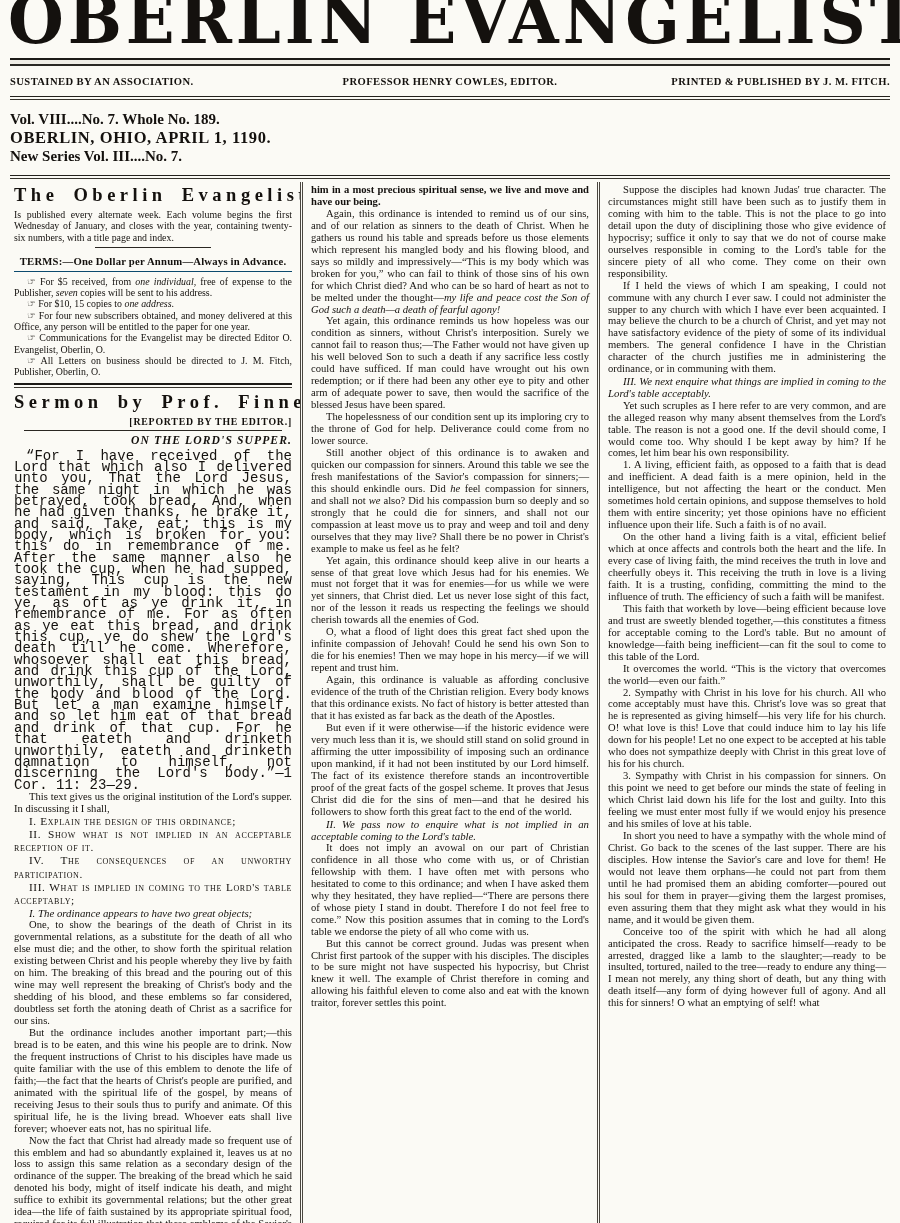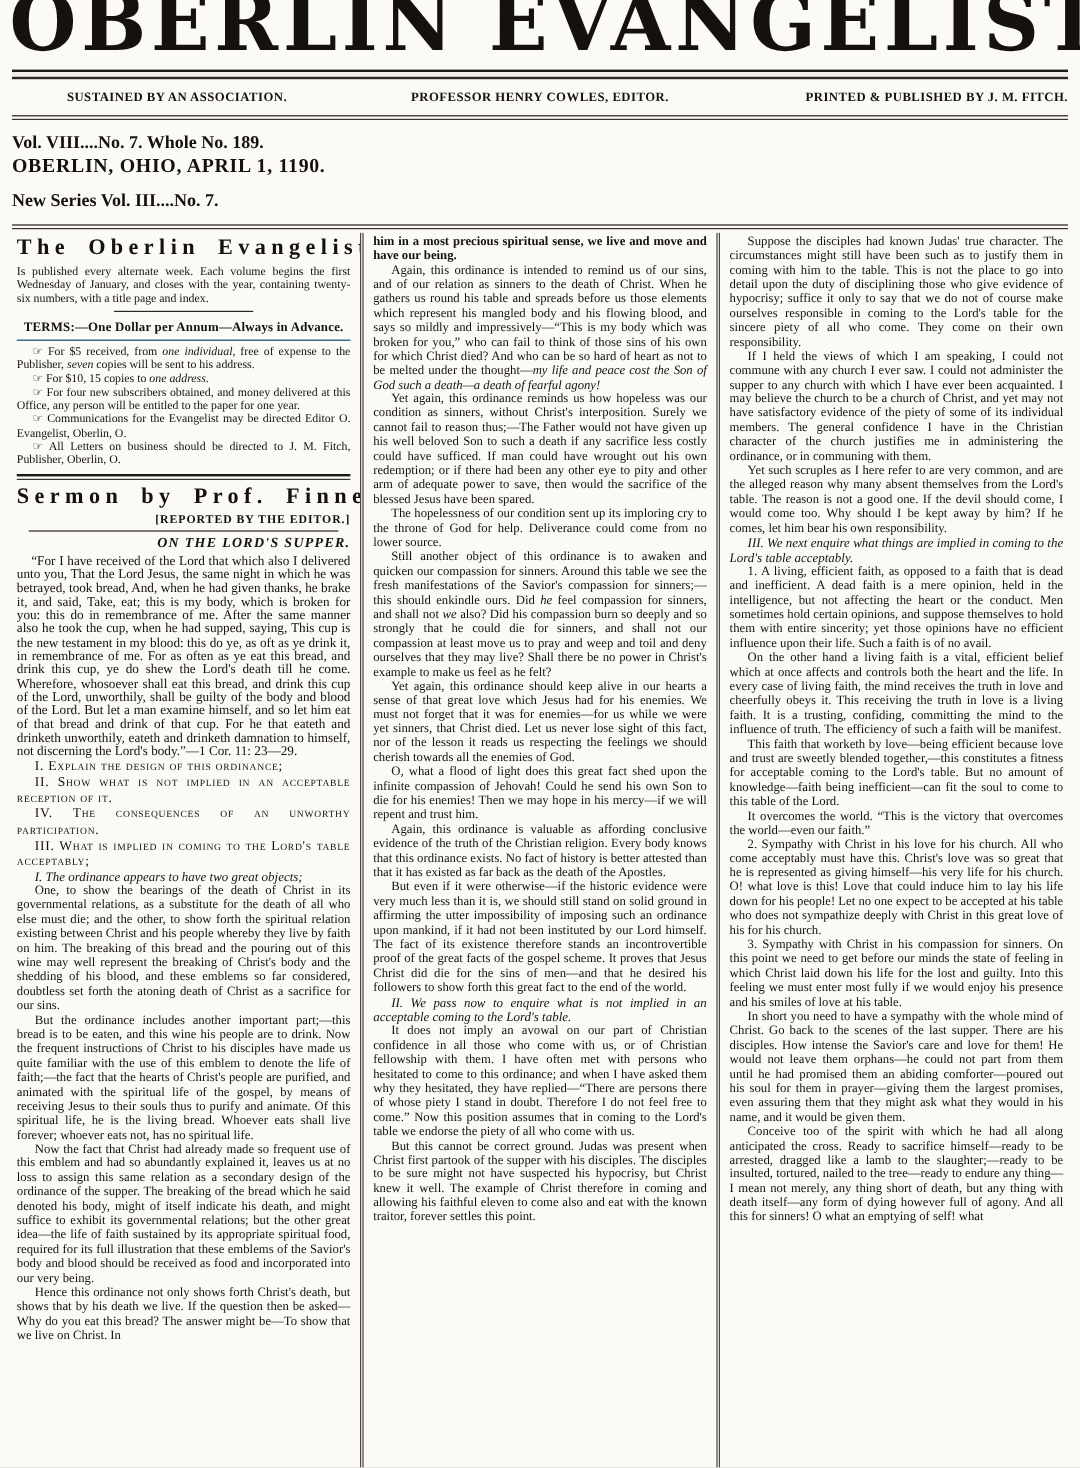--- a/index.html
+++ b/index.html
@@ -13,44 +13,44 @@
   .paper-title{
     margin:-16px 0 0 0;text-align:center;
     font-family:"DejaVu Serif", serif;font-weight:bold;
     font-size:64px;line-height:72px;letter-spacing:4px;white-space:nowrap;
     transform:scaleY(1.04);
   }
   .rule3{height:4px;border-top:2px solid #1c1a17;border-bottom:2px solid #2a2824;background:#efede6;margin:2px 2px 0 2px;}
   .rule2{height:2px;border-top:1.5px solid #24211d;border-bottom:1px solid #37342e;margin:0 2px;}
   .byline-row{display:flex;align-items:center;padding:10px 2px 9px 2px;
     font-size:10.6px;font-weight:bold;letter-spacing:.4px;white-space:nowrap;}
-  .byline-row .bl{flex:1;text-align:center;}
+  .byline-row .bl{flex:1;text-align:left;}
   .byline-row .bc{flex:1.2;text-align:center;}
   .byline-row .br{flex:1;text-align:right;}
   .vol-row{display:flex;align-items:baseline;padding:11px 2px 10px 2px;font-weight:bold;white-space:nowrap;flex-direction:column;}
   .vol-row .vl{flex:1;text-align:left;font-size:15px;}
   .vol-row .vc{flex:1.2;text-align:center;font-size:16.5px;letter-spacing:.6px;}
-  .vol-row .vr{flex:1;text-align:right;font-size:15px;margin-top:12px;}
+  .vol-row .vr{flex:1;text-align:right;font-size:15px;}
   
   .columns{display:flex;align-items:stretch;height:1063px;padding:3px 6px 0 6px;overflow:hidden;}
   .col{flex:1;min-width:0;padding:2px 8px 0 8px;overflow:hidden;}
   .col+.col{border-left:3px double #4a463f;}
   
   .blk{margin:0;}
   .h-display{font-size:18.5px;font-weight:bold;text-align:center;letter-spacing:4.5px;word-spacing:6px;margin:1px 0 3px 0;white-space:nowrap;}
   .p-small{font-size:9.9px;line-height:11.3px;text-align:justify;}
   .item{font-size:9.9px;line-height:11.3px;text-align:justify;text-indent:13px;}
   .terms{font-weight:bold;font-size:10.7px;letter-spacing:.2px;text-align:center;
     border-bottom:1px solid #0c4a6e;padding:3px 0 4px 0;margin:3px 0 4px 0;white-space:nowrap;}
   .rule{border-top:1px solid #2a2722;margin:3px 10px;}
   .rule-short{border-top:1px solid #2a2722;width:42%;margin:4px auto;}
   .rule-double{height:2px;border-top:2.5px solid #1c1a17;border-bottom:1px solid #37342e;margin:5px 0 4px 0;}
   .editor-note{text-align:right;font-size:9.8px;font-weight:bold;letter-spacing:.8px;margin:0 0 2px 0;}
   .h-caps{text-align:right;font-size:11.6px;font-weight:bold;letter-spacing:1.1px;margin:3px 0 4px 0;font-style:italic;}
-  .quote{font-size:11px;line-height:11.35px;text-align:justify;text-indent:12px;}
+  .quote{font-size:14px;line-height:11.35px;text-align:justify;text-indent:12px;font-family:Liberation Mono, monospace;}
   .p{font-size:10.6px;line-height:11.95px;text-align:justify;text-indent:15px;}
   .p-cont{font-size:10.6px;line-height:11.95px;text-align:justify;text-indent:0;font-weight:bold;}
   .roman{font-variant:small-caps;font-size:11.3px;line-height:13.2px;text-align:justify;text-indent:15px;letter-spacing:.6px;}
   .italic{font-style:italic;font-size:10.8px;line-height:12.2px;text-align:justify;text-indent:15px;}
   .it{font-style:italic;}
 </style>
 </head>
 <body>
 
 <div class="page">
@@ -80,20 +80,21 @@
         <div class="blk item"><span>☞ For $10, 15 copies to </span><span class="it">one address</span><span>.</span></div>
         <div class="blk item">☞ For four new subscribers obtained, and money delivered at this Office, any person will be entitled to the paper for one year.</div>
         <div class="blk item">☞ Communications for the Evangelist may be directed Editor O. Evangelist, Oberlin, O.</div>
         <div class="blk item">☞ All Letters on business should be directed to J. M. Fitch, Publisher, Oberlin, O.</div>
         <div class="blk rule-double"></div>
         <div class="blk h-display">Sermon by Prof. Finney.</div>
         <div class="blk editor-note">[REPORTED BY THE EDITOR.]</div>
         <div class="blk rule"></div>
         <div class="blk h-caps">ON THE LORD'S SUPPER.</div>
         <div class="blk quote">“For I have received of the Lord that which also I delivered unto you, That the Lord Jesus, the same night in which he was betrayed, took bread, And, when he had given thanks, he brake it, and said, Take, eat; this is my body, which is broken for you: this do in remembrance of me. After the same manner also he took the cup, when he had supped, saying, This cup is the new testament in my blood: this do ye, as oft as ye drink it, in remembrance of me. For as often as ye eat this bread, and drink this cup, ye do shew the Lord's death till he come. Wherefore, whosoever shall eat this bread, and drink this cup of the Lord, unworthily, shall be guilty of the body and blood of the Lord. But let a man examine himself, and so let him eat of that bread and drink of that cup. For he that eateth and drinketh unworthily, eateth and drinketh damnation to himself, not discerning the Lord's body.”—1 Cor. 11: 23—29.</div>
+        <div class="blk p">This text gives us the original institution of the Lord's supper. In discussing it I shall,</div>
         <div class="blk roman">I. Explain the design of this ordinance;</div>
         <div class="blk roman">II. Show what is not implied in an acceptable reception of it.</div>
         <div class="blk roman">IV. The consequences of an unworthy participation.</div>
         <div class="blk roman">III. What is implied in coming to the Lord's table acceptably;</div>
         <div class="blk italic">I. The ordinance appears to have two great objects;</div>
         <div class="blk p">One, to show the bearings of the death of Christ in its governmental relations, as a substitute for the death of all who else must die; and the other, to show forth the spiritual relation existing between Christ and his people whereby they live by faith on him. The breaking of this bread and the pouring out of this wine may well represent the breaking of Christ's body and the shedding of his blood, and these emblems so far considered, doubtless set forth the atoning death of Christ as a sacrifice for our sins.</div>
         <div class="blk p">But the ordinance includes another important part;—this bread is to be eaten, and this wine his people are to drink. Now the frequent instructions of Christ to his disciples have made us quite familiar with the use of this emblem to denote the life of faith;—the fact that the hearts of Christ's people are purified, and animated with the spiritual life of the gospel, by means of receiving Jesus to their souls thus to purify and animate. Of this spiritual life, he is the living bread. Whoever eats shall live forever; whoever eats not, has no spiritual life.</div>
         <div class="blk p">Now the fact that Christ had already made so frequent use of this emblem and had so abundantly explained it, leaves us at no loss to assign this same relation as a secondary design of the ordinance of the supper. The breaking of the bread which he said denoted his body, might of itself indicate his death, and might suffice to exhibit its governmental relations; but the other great idea—the life of faith sustained by its appropriate spiritual food, required for its full illustration that these emblems of the Savior's body and blood should be received as food and incorporated into our very being.</div>
         <div class="blk p">Hence this ordinance not only shows forth Christ's death, but shows that by his death we live. If the question then be asked—Why do you eat this bread? The answer might be—To show that we live on Christ. In</div>
       </section>
@@ -107,22 +108,22 @@
         <div class="blk p">O, what a flood of light does this great fact shed upon the infinite compassion of Jehovah! Could he send his own Son to die for his enemies! Then we may hope in his mercy—if we will repent and trust him.</div>
         <div class="blk p">Again, this ordinance is valuable as affording conclusive evidence of the truth of the Christian religion. Every body knows that this ordinance exists. No fact of history is better attested than that it has existed as far back as the death of the Apostles.</div>
         <div class="blk p">But even if it were otherwise—if the historic evidence were very much less than it is, we should still stand on solid ground in affirming the utter impossibility of imposing such an ordinance upon mankind, if it had not been instituted by our Lord himself. The fact of its existence therefore stands an incontrovertible proof of the great facts of the gospel scheme. It proves that Jesus Christ did die for the sins of men—and that he desired his followers to show forth this great fact to the end of the world.</div>
         <div class="blk italic">II. We pass now to enquire what is not implied in an acceptable coming to the Lord's table.</div>
         <div class="blk p">It does not imply an avowal on our part of Christian confidence in all those who come with us, or of Christian fellowship with them. I have often met with persons who hesitated to come to this ordinance; and when I have asked them why they hesitated, they have replied—“There are persons there of whose piety I stand in doubt. Therefore I do not feel free to come.” Now this position assumes that in coming to the Lord's table we endorse the piety of all who come with us.</div>
         <div class="blk p">But this cannot be correct ground. Judas was present when Christ first partook of the supper with his disciples. The disciples to be sure might not have suspected his hypocrisy, but Christ knew it well. The example of Christ therefore in coming and allowing his faithful eleven to come also and eat with the known traitor, forever settles this point.</div>
       </section>
     <section class="col">
         <div class="blk p">Suppose the disciples had known Judas' true character. The circumstances might still have been such as to justify them in coming with him to the table. This is not the place to go into detail upon the duty of disciplining those who give evidence of hypocrisy; suffice it only to say that we do not of course make ourselves responsible in coming to the Lord's table for the sincere piety of all who come. They come on their own responsibility.</div>
         <div class="blk p">If I held the views of which I am speaking, I could not commune with any church I ever saw. I could not administer the supper to any church with which I have ever been acquainted. I may believe the church to be a church of Christ, and yet may not have satisfactory evidence of the piety of some of its individual members. The general confidence I have in the Christian character of the church justifies me in administering the ordinance, or in communing with them.</div>
+        <div class="blk italic">III. We next enquire what things are implied in coming to the Lord's table acceptably.</div>
         <div class="blk p">Yet such scruples as I here refer to are very common, and are the alleged reason why many absent themselves from the Lord's table. The reason is not a good one. If the devil should come, I would come too. Why should I be kept away by him? If he comes, let him bear his own responsibility.</div>
-        <div class="blk italic">III. We next enquire what things are implied in coming to the Lord's table acceptably.</div>
         <div class="blk p">1. A living, efficient faith, as opposed to a faith that is dead and inefficient. A dead faith is a mere opinion, held in the intelligence, but not affecting the heart or the conduct. Men sometimes hold certain opinions, and suppose themselves to hold them with entire sincerity; yet those opinions have no efficient influence upon their life. Such a faith is of no avail.</div>
         <div class="blk p">On the other hand a living faith is a vital, efficient belief which at once affects and controls both the heart and the life. In every case of living faith, the mind receives the truth in love and cheerfully obeys it. This receiving the truth in love is a living faith. It is a trusting, confiding, committing the mind to the influence of truth. The efficiency of such a faith will be manifest.</div>
         <div class="blk p">This faith that worketh by love—being efficient because love and trust are sweetly blended together,—this constitutes a fitness for acceptable coming to the Lord's table. But no amount of knowledge—faith being inefficient—can fit the soul to come to this table of the Lord.</div>
         <div class="blk p">It overcomes the world. “This is the victory that overcomes the world—even our faith.”</div>
         <div class="blk p">2. Sympathy with Christ in his love for his church. All who come acceptably must have this. Christ's love was so great that he is represented as giving himself—his very life for his church. O! what love is this! Love that could induce him to lay his life down for his people! Let no one expect to be accepted at his table who does not sympathize deeply with Christ in this great love of his for his church.</div>
         <div class="blk p">3. Sympathy with Christ in his compassion for sinners. On this point we need to get before our minds the state of feeling in which Christ laid down his life for the lost and guilty. Into this feeling we must enter most fully if we would enjoy his presence and his smiles of love at his table.</div>
         <div class="blk p">In short you need to have a sympathy with the whole mind of Christ. Go back to the scenes of the last supper. There are his disciples. How intense the Savior's care and love for them! He would not leave them orphans—he could not part from them until he had promised them an abiding comforter—poured out his soul for them in prayer—giving them the largest promises, even assuring them that they might ask what they would in his name, and it would be given them.</div>
         <div class="blk p">Conceive too of the spirit with which he had all along anticipated the cross. Ready to sacrifice himself—ready to be arrested, dragged like a lamb to the slaughter;—ready to be insulted, tortured, nailed to the tree—ready to endure any thing—I mean not merely, any thing short of death, but any thing with death itself—any form of dying however full of agony. And all this for sinners! O what an emptying of self! what</div>
       </section>
   </main>

